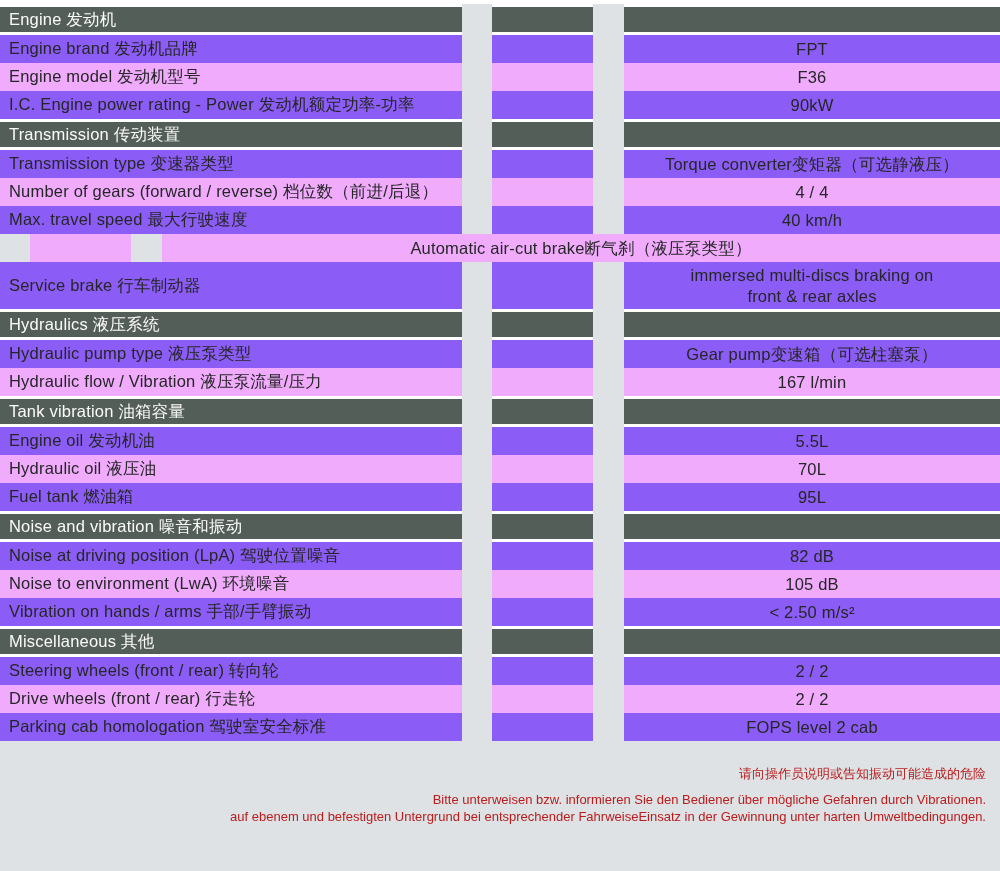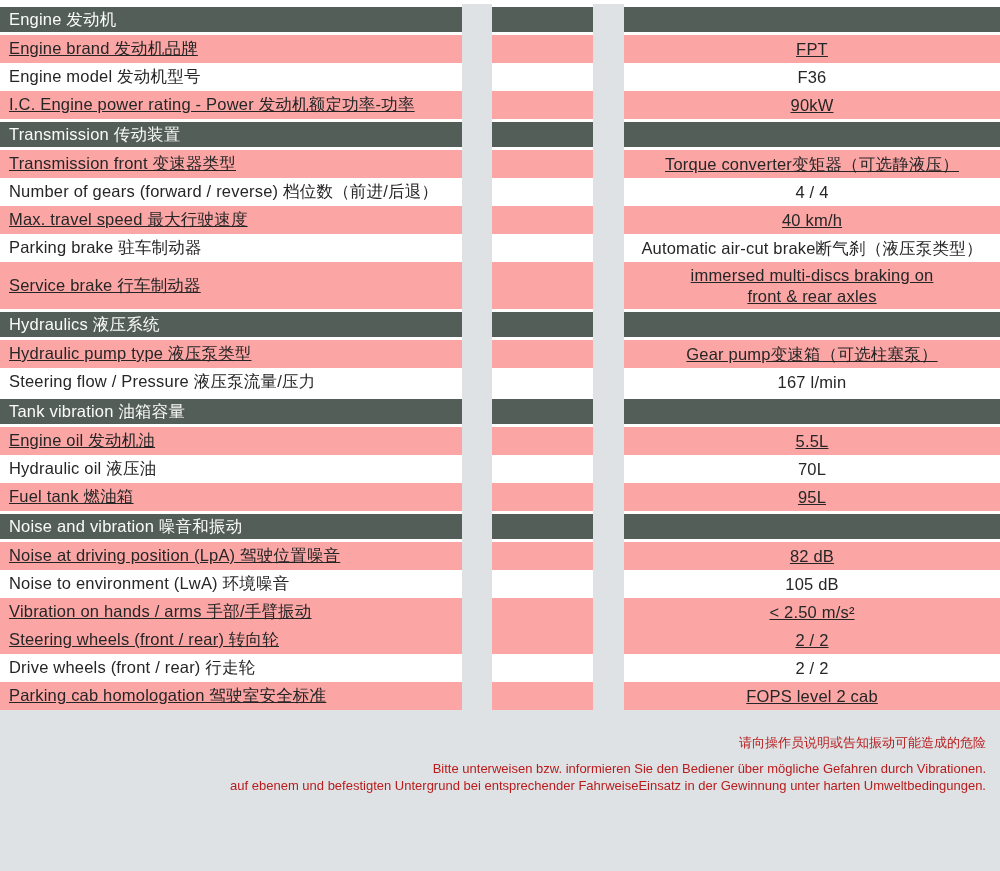--- a/index.html
+++ b/index.html
@@ -23,22 +23,22 @@
     white-space:nowrap;overflow:hidden;
   }
   .cell-gap-a{width:30px;background:transparent;}
   .cell-mid{width:101px;}
   .cell-gap-b{width:31px;background:transparent;}
   .cell-right{
     flex:1;display:flex;align-items:center;justify-content:center;
     text-align:center;font-size:16.5px;line-height:21px;
     white-space:pre-line;letter-spacing:0.2px;
   }
-  .white{background:#fca5a5;text-decoration:underline;}
-  .shade{background:#ffffff;}
+  .white{background:#8b5cf6;}
+  .shade{background:#f0abfc;}
   .header-row .cell-left,
   .header-row .cell-mid,
   .header-row .cell-right{
     background:#545e59;
     border-top:3px solid #ffffff;
     border-bottom:3px solid #ffffff;
   }
   .header-row .cell-left{color:#fafbfa;font-size:16.5px;}
   .footer{
     margin-top:22px;
@@ -84,42 +84,41 @@
       <div class="cell cell-right white">90kW</div>
     </div>
     <div class="row header-row">
       <div class="cell cell-left">Transmission 传动装置</div>
       <div class="cell cell-gap-a"></div>
       <div class="cell cell-mid"></div>
       <div class="cell cell-gap-b"></div>
       <div class="cell cell-right"></div>
     </div>
     <div class="row h-data">
-      <div class="cell cell-left white">Transmission front 变速器类型</div>
+      <div class="cell cell-left white">Transmission type 变速器类型</div>
       <div class="cell cell-gap-a"></div>
       <div class="cell cell-mid white"></div>
       <div class="cell cell-gap-b"></div>
       <div class="cell cell-right white">Torque converter变矩器（可选静液压）</div>
     </div>
     <div class="row h-data">
       <div class="cell cell-left shade">Number of gears (forward / reverse) 档位数（前进/后退）</div>
       <div class="cell cell-gap-a"></div>
       <div class="cell cell-mid shade"></div>
       <div class="cell cell-gap-b"></div>
       <div class="cell cell-right shade">4 / 4</div>
     </div>
     <div class="row h-data">
       <div class="cell cell-left white">Max. travel speed 最大行驶速度</div>
       <div class="cell cell-gap-a"></div>
       <div class="cell cell-mid white"></div>
       <div class="cell cell-gap-b"></div>
       <div class="cell cell-right white">40 km/h</div>
     </div>
     <div class="row h-data">
-      <div class="cell cell-left shade">Parking brake 驻车制动器</div>
       <div class="cell cell-gap-a"></div>
       <div class="cell cell-mid shade"></div>
       <div class="cell cell-gap-b"></div>
       <div class="cell cell-right shade">Automatic air-cut brake断气刹（液压泵类型）</div>
     </div>
     <div class="row h-tall">
       <div class="cell cell-left white">Service brake 行车制动器</div>
       <div class="cell cell-gap-a"></div>
       <div class="cell cell-mid white"></div>
       <div class="cell cell-gap-b"></div>
@@ -134,21 +133,21 @@
       <div class="cell cell-right"></div>
     </div>
     <div class="row h-data">
       <div class="cell cell-left white">Hydraulic pump type 液压泵类型</div>
       <div class="cell cell-gap-a"></div>
       <div class="cell cell-mid white"></div>
       <div class="cell cell-gap-b"></div>
       <div class="cell cell-right white">Gear pump变速箱（可选柱塞泵）</div>
     </div>
     <div class="row h-data">
-      <div class="cell cell-left shade">Steering flow / Pressure 液压泵流量/压力</div>
+      <div class="cell cell-left shade">Hydraulic flow / Vibration 液压泵流量/压力</div>
       <div class="cell cell-gap-a"></div>
       <div class="cell cell-mid shade"></div>
       <div class="cell cell-gap-b"></div>
       <div class="cell cell-right shade">167 l/min</div>
     </div>
     <div class="row header-row">
       <div class="cell cell-left">Tank vibration 油箱容量</div>
       <div class="cell cell-gap-a"></div>
       <div class="cell cell-mid"></div>
       <div class="cell cell-gap-b"></div>
@@ -195,20 +194,27 @@
       <div class="cell cell-mid shade"></div>
       <div class="cell cell-gap-b"></div>
       <div class="cell cell-right shade">105 dB</div>
     </div>
     <div class="row h-data">
       <div class="cell cell-left white">Vibration on hands / arms 手部/手臂振动</div>
       <div class="cell cell-gap-a"></div>
       <div class="cell cell-mid white"></div>
       <div class="cell cell-gap-b"></div>
       <div class="cell cell-right white">&lt; 2.50 m/s²</div>
+    </div>
+    <div class="row header-row">
+      <div class="cell cell-left">Miscellaneous 其他</div>
+      <div class="cell cell-gap-a"></div>
+      <div class="cell cell-mid"></div>
+      <div class="cell cell-gap-b"></div>
+      <div class="cell cell-right"></div>
     </div>
     <div class="row h-data">
       <div class="cell cell-left white">Steering wheels (front / rear) 转向轮</div>
       <div class="cell cell-gap-a"></div>
       <div class="cell cell-mid white"></div>
       <div class="cell cell-gap-b"></div>
       <div class="cell cell-right white">2 / 2</div>
     </div>
     <div class="row h-data">
       <div class="cell cell-left shade">Drive wheels (front / rear) 行走轮</div>

